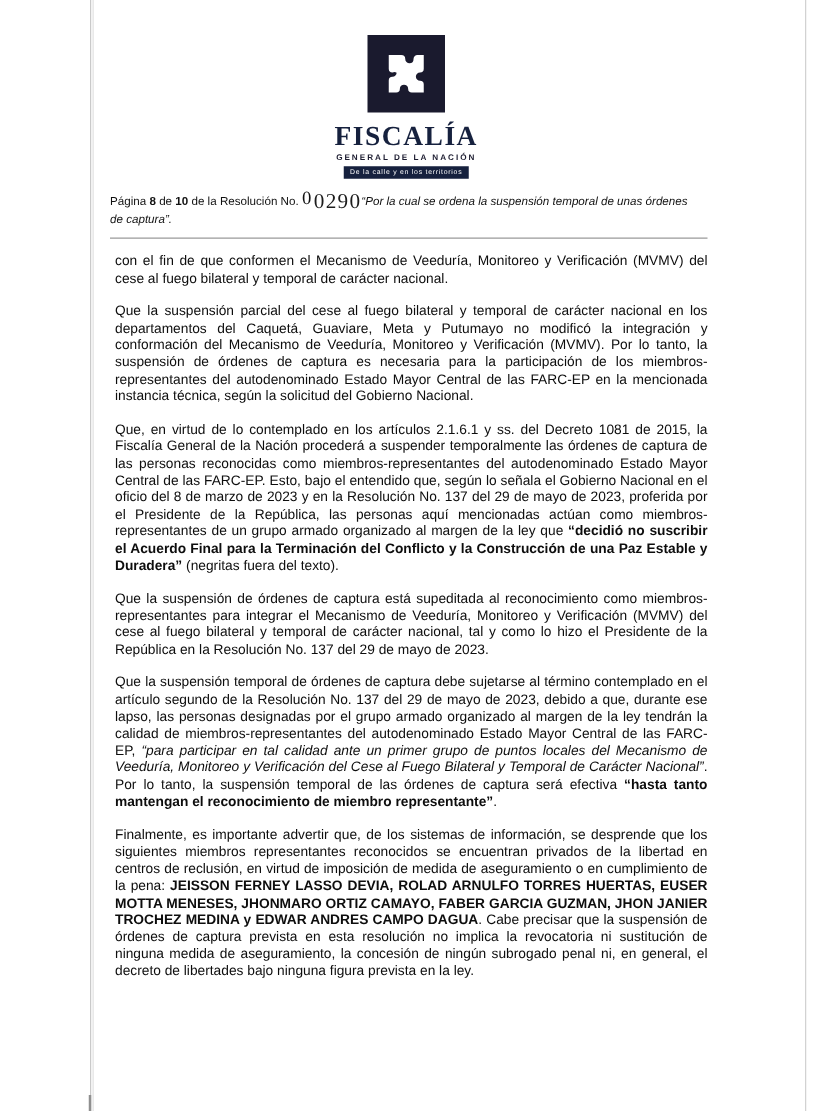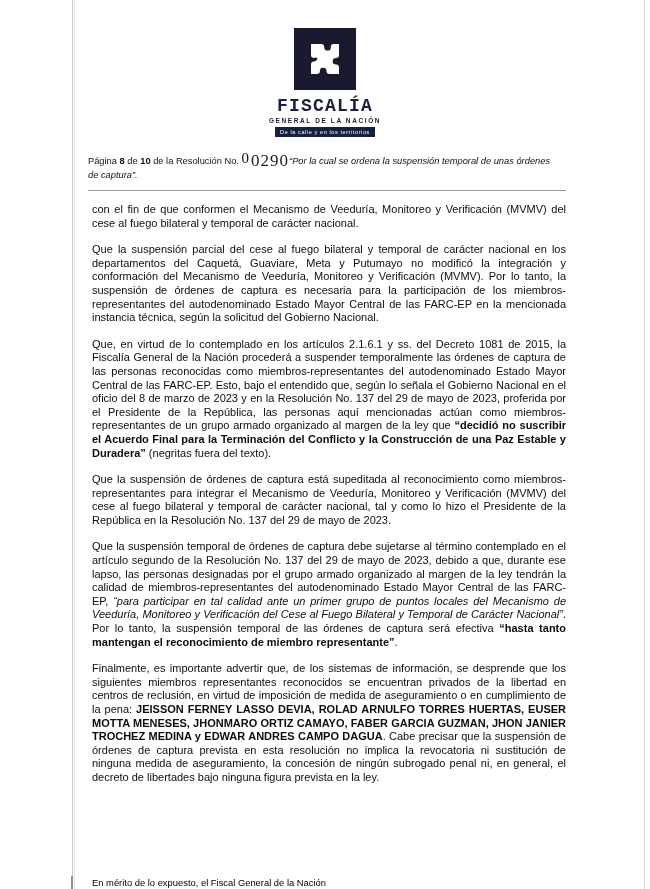--- a/index.html
+++ b/index.html
@@ -66,22 +66,22 @@
     position: relative;
   }
   .puzzle {
     position: absolute;
     left: 50%;
     top: 50%;
     transform: translate(-50%, -50%);
   }
   .brand-name {
     margin-top: 6px;
-    font-family: Liberation Mono, monospace;
-    font-size: 18px;
+    font-family: Liberation Serif, serif;
+    font-size: 22px;
     letter-spacing: 1.2px;
     font-weight: 700;
     color: #16213e;
   }
   .brand-sub {
     font-size: 6.5px;
     letter-spacing: 1.6px;
     color: #1b1b2f;
     margin-top: 1px;
     font-weight: 700;
@@ -188,15 +188,14 @@
 
   <div class="body-text">
     <p>con el fin de que conformen el Mecanismo de Veeduría, Monitoreo y Verificación (MVMV) del cese al fuego bilateral y temporal de carácter nacional.</p>
     <p>Que la suspensión parcial del cese al fuego bilateral y temporal de carácter nacional en los departamentos del Caquetá, Guaviare, Meta y Putumayo no modificó la integración y conformación del Mecanismo de Veeduría, Monitoreo y Verificación (MVMV). Por lo tanto, la suspensión de órdenes de captura es necesaria para la participación de los miembros-representantes del autodenominado Estado Mayor Central de las FARC-EP en la mencionada instancia técnica, según la solicitud del Gobierno Nacional.</p>
     <p><span>Que, en virtud de lo contemplado en los artículos 2.1.6.1 y ss. del Decreto 1081 de 2015, la Fiscalía General de la Nación procederá a suspender temporalmente las órdenes de captura de las personas reconocidas como miembros-representantes del autodenominado Estado Mayor Central de las FARC-EP. Esto, bajo el entendido que, según lo señala el Gobierno Nacional en el oficio del 8 de marzo de 2023 y en la Resolución No. 137 del 29 de mayo de 2023, proferida por el Presidente de la República, las personas aquí mencionadas actúan como miembros-representantes de un grupo armado organizado al margen de la ley que </span><b>“decidió no suscribir el Acuerdo Final para la Terminación del Conflicto y la Construcción de una Paz Estable y Duradera”</b><span> (negritas fuera del texto).</span></p>
     <p>Que la suspensión de órdenes de captura está supeditada al reconocimiento como miembros-representantes para integrar el Mecanismo de Veeduría, Monitoreo y Verificación (MVMV) del cese al fuego bilateral y temporal de carácter nacional, tal y como lo hizo el Presidente de la República en la Resolución No. 137 del 29 de mayo de 2023.</p>
     <p><span>Que la suspensión temporal de órdenes de captura debe sujetarse al término contemplado en el artículo segundo de la Resolución No. 137 del 29 de mayo de 2023, debido a que, durante ese lapso, las personas designadas por el grupo armado organizado al margen de la ley tendrán la calidad de miembros-representantes del autodenominado Estado Mayor Central de las FARC-EP, </span><i>“para participar en tal calidad ante un primer grupo de puntos locales del Mecanismo de Veeduría, Monitoreo y Verificación del Cese al Fuego Bilateral y Temporal de Carácter Nacional”</i><span>. Por lo tanto, la suspensión temporal de las órdenes de captura será efectiva </span><b>“hasta tanto mantengan el reconocimiento de miembro representante”</b><span>.</span></p>
     <p><span>Finalmente, es importante advertir que, de los sistemas de información, se desprende que los siguientes miembros representantes reconocidos se encuentran privados de la libertad en centros de reclusión, en virtud de imposición de medida de aseguramiento o en cumplimiento de la pena: </span><b>JEISSON FERNEY LASSO DEVIA, ROLAD ARNULFO TORRES HUERTAS, EUSER MOTTA MENESES, JHONMARO ORTIZ CAMAYO, FABER GARCIA GUZMAN, JHON JANIER TROCHEZ MEDINA y EDWAR ANDRES CAMPO DAGUA</b><span>. Cabe precisar que la suspensión de órdenes de captura prevista en esta resolución no implica la revocatoria ni sustitución de ninguna medida de aseguramiento, la concesión de ningún subrogado penal ni, en general, el decreto de libertades bajo ninguna figura prevista en la ley.</span></p>
   </div>
 
-  <div class="last-line">En mérito de lo expuesto, el Fiscal General de la Nación</div>
 
 </div>
 
 </body></html>

